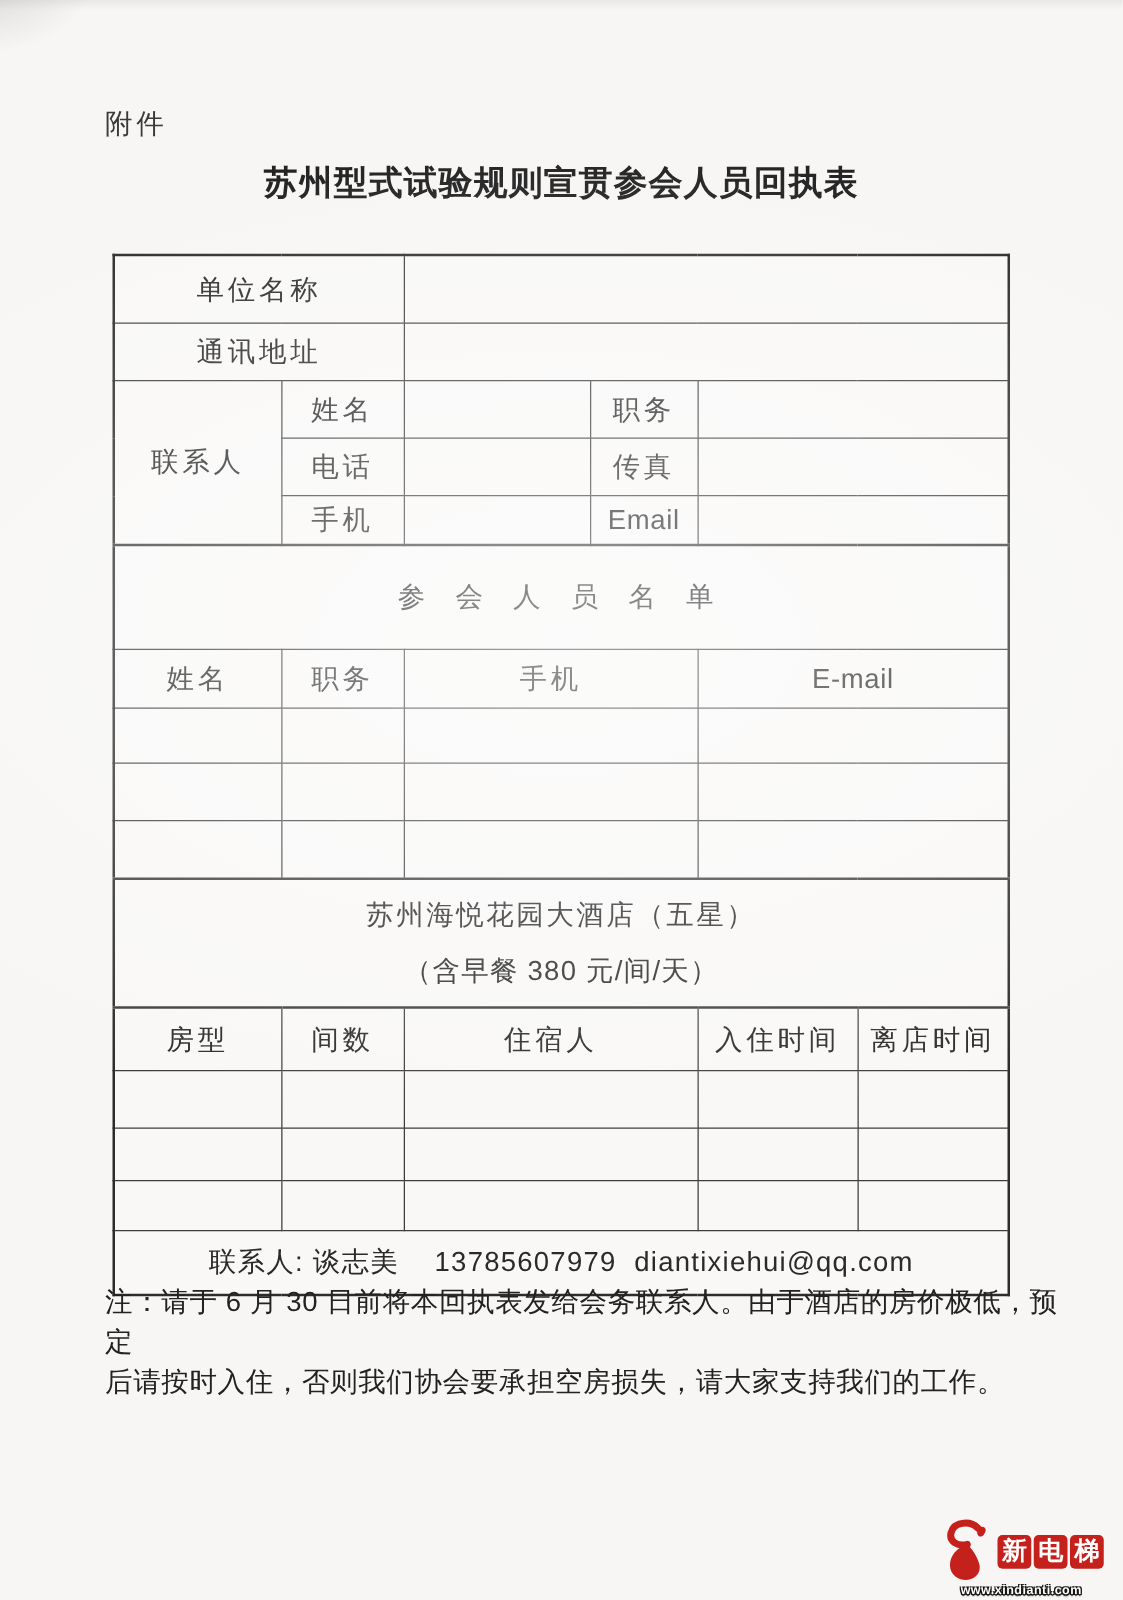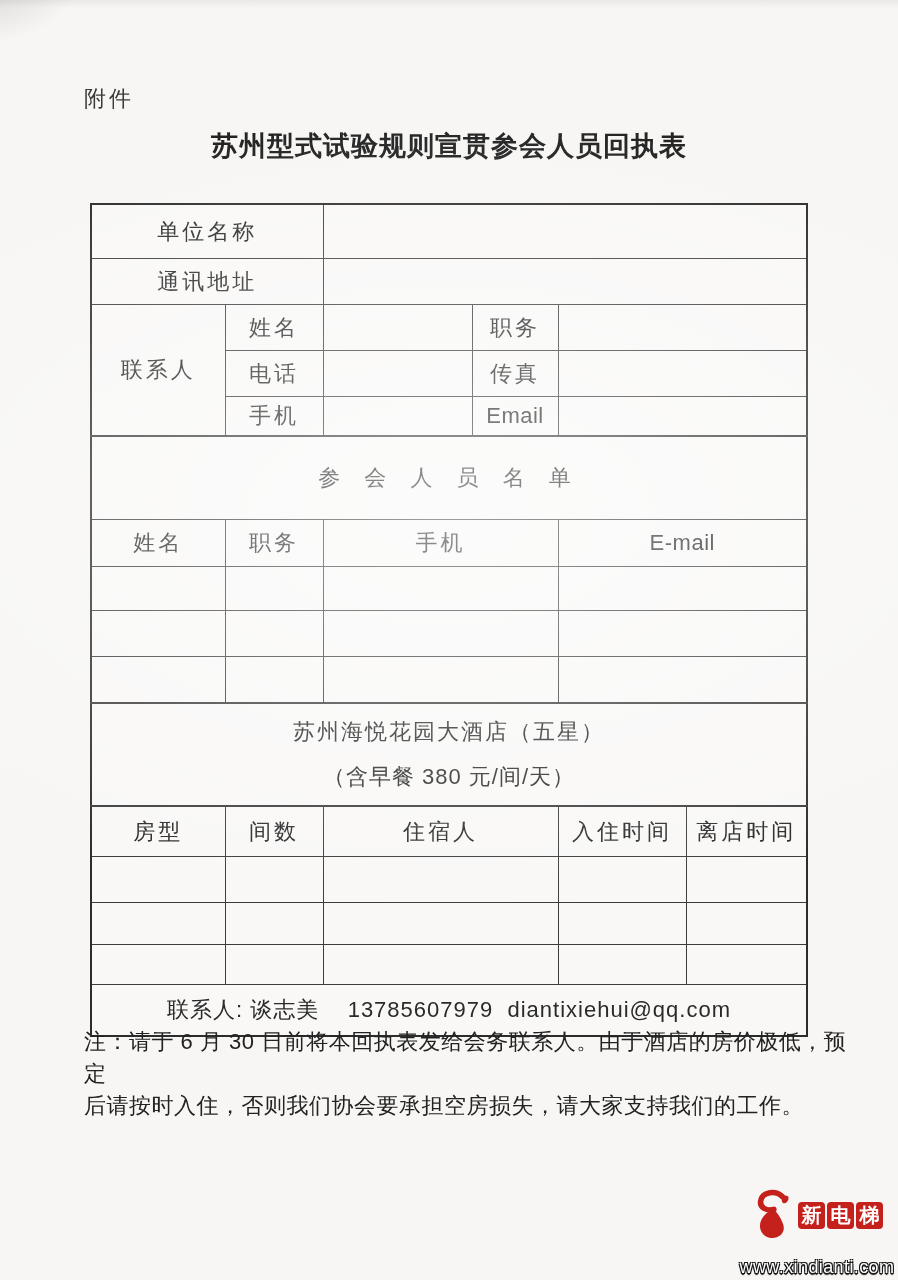--- a/index.html
+++ b/index.html
@@ -60,21 +60,21 @@
     position:absolute;right:2px;bottom:2px;width:158px;z-index:6;
     display:flex;flex-direction:column;align-items:center;
   }
   .logo-top{display:flex;align-items:center;gap:5px;}
   .brand{display:flex;gap:2px;}
   .brand span{
     display:block;width:27px;height:27px;line-height:27px;border-radius:4px;
     background:#c5211c;color:#fff;font-weight:700;font-size:20px;text-align:center;
   }
   .logo-url{
-    margin-top:16px;font-size:18px;font-weight:400;color:#fff;letter-spacing:.4px;
+    margin-top:0;font-size:10px;font-weight:700;color:#fff;letter-spacing:.4px;
     text-shadow:-1px -1px 0 #151515,1px -1px 0 #151515,-1px 1px 0 #151515,
                  1px 1px 0 #151515,0 2px 1px #151515;
     white-space:nowrap;
   }
 </style>
 </head>
 <body>
 
 <div class="scan-shade"></div>
 

